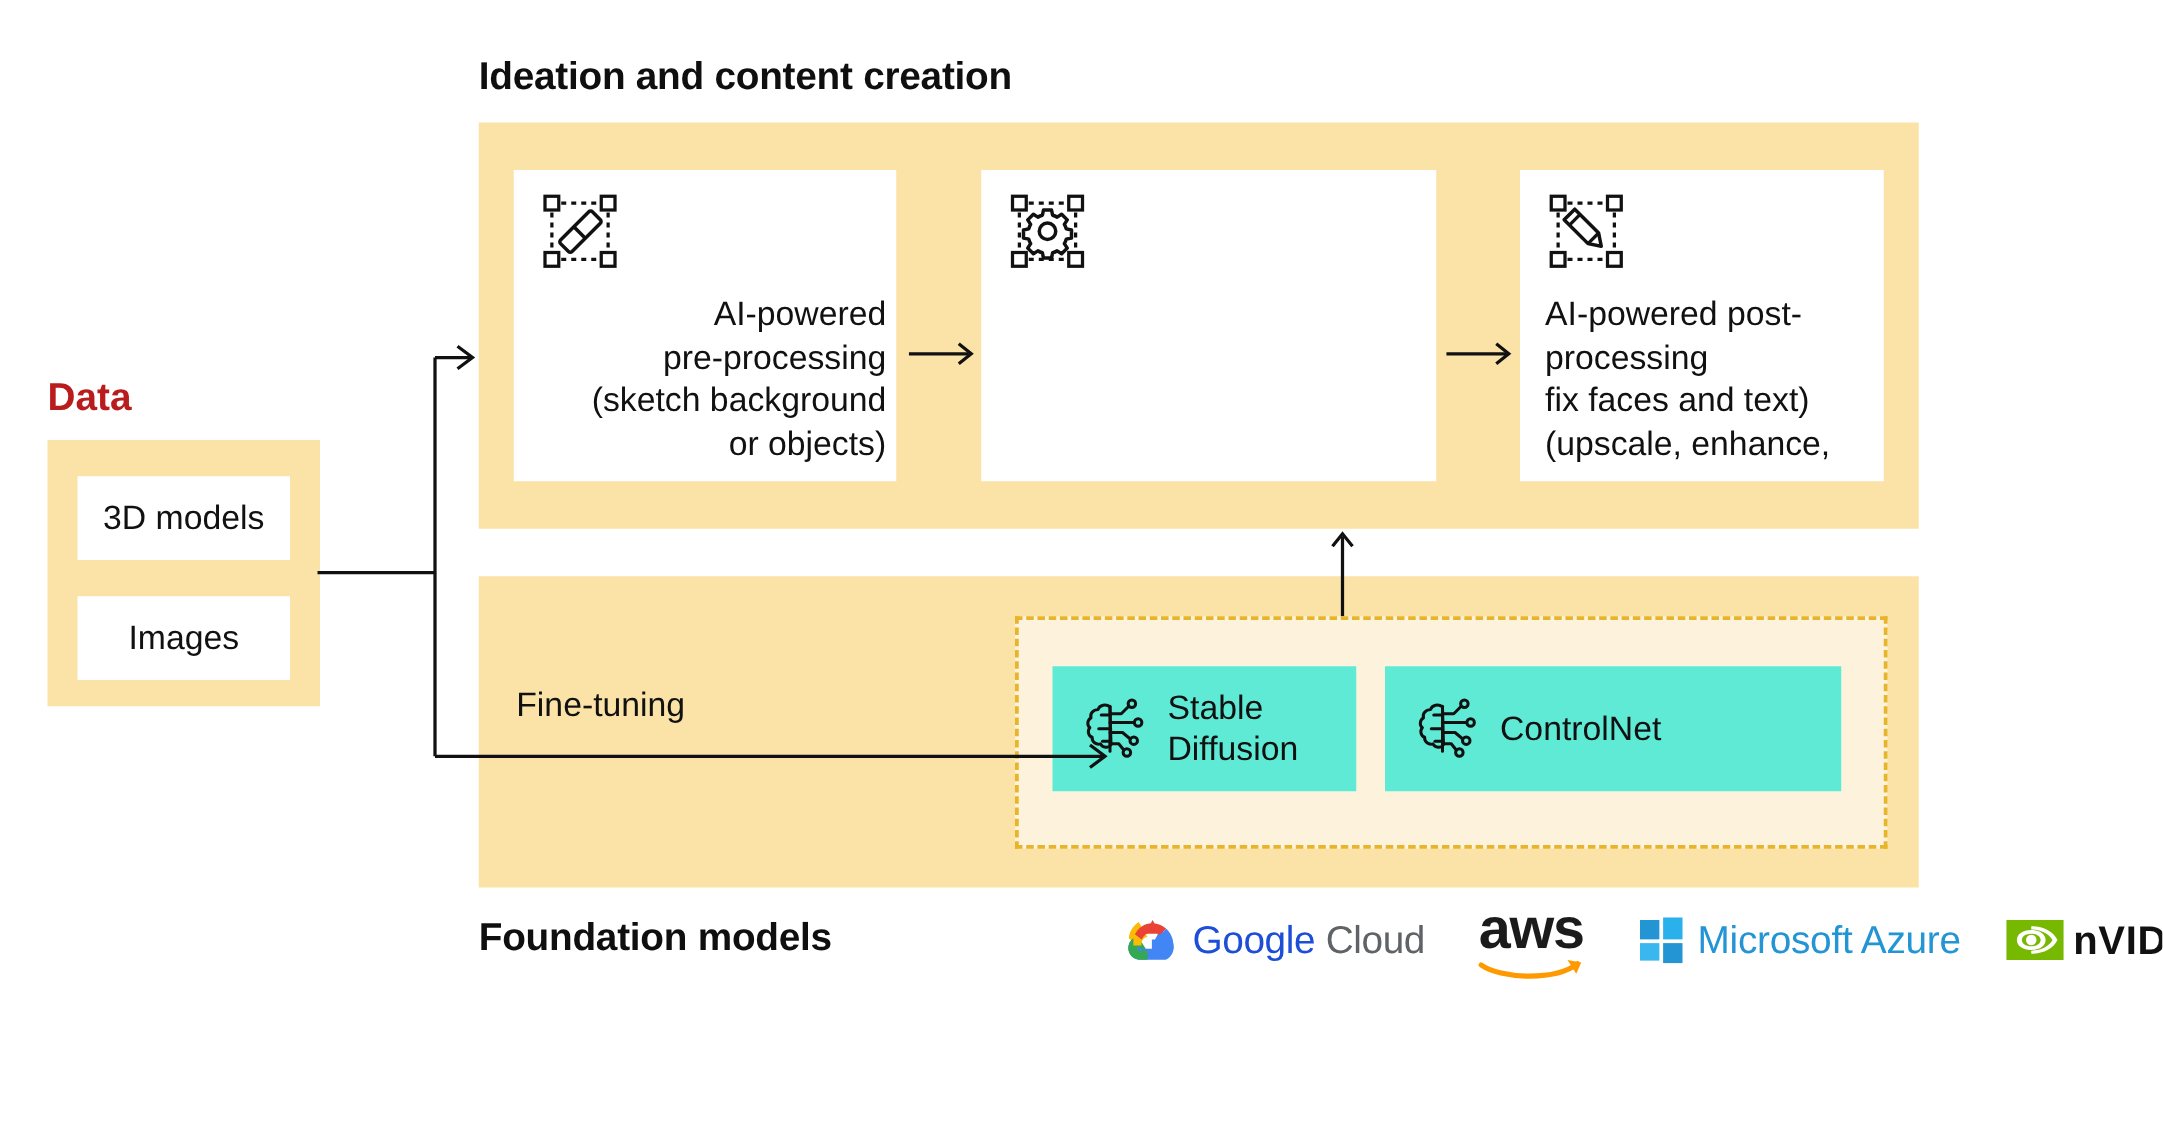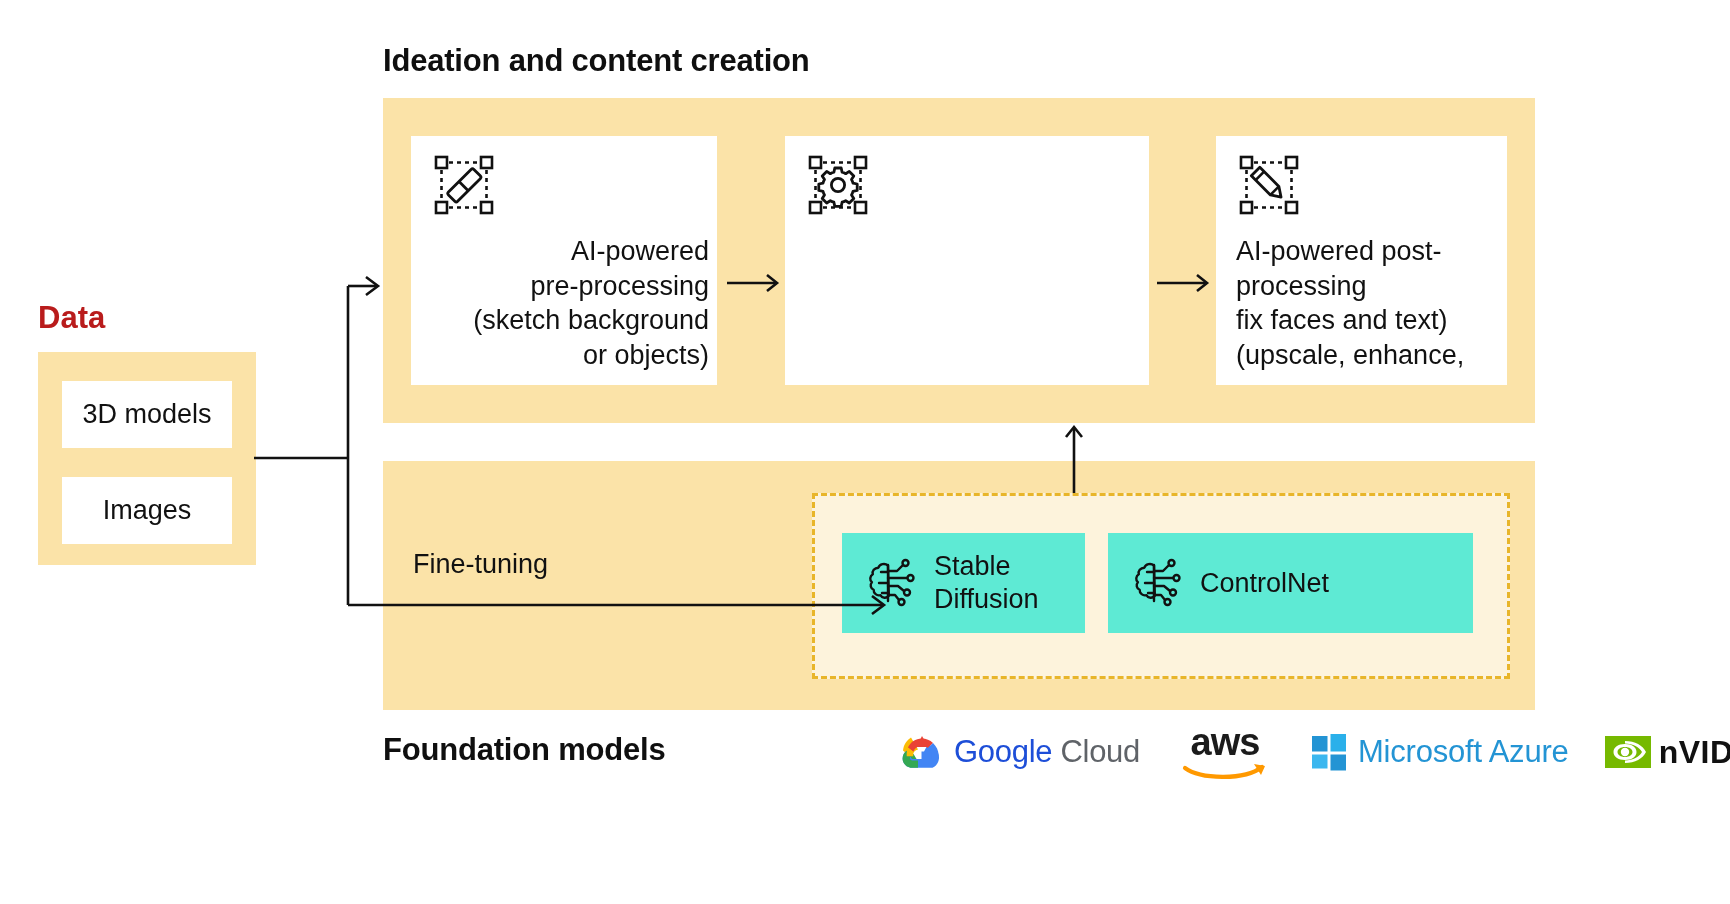--- a/index.html
+++ b/index.html
@@ -351,21 +351,21 @@
           <path d="M7.9,14.6 C7.1,16.3 6.7,18.2 6.7,20.2 L6.7,23.3 L13.2,23.3 L13.2,20.2 C13.2,19.7 13.3,19.2 13.4,18.8 Z" fill="#fbbc05"></path>
         </svg>
       </span>
       <span class="logo-text gcloud-text">
         <b>Google</b>
         <span>Cloud</span>
       </span>
     </div>
 
     <div class="logo" style="margin-right:42px; flex-direction:column; align-items:center;">
-      <div style="font-size:38px; font-weight:bold; color:#1b1b1b; letter-spacing:-1px; line-height:1;">aws</div>
+      <div style="font-size:46px; font-weight:bold; color:#1b1b1b; letter-spacing:-1px; line-height:1;">aws</div>
       <span>
         <svg width="86" height="20" viewBox="0 0 86 20">
           <path d="M3,7 C18,18 62,20 80,6" fill="none" stroke="#ff9900" stroke-width="4.2" stroke-linecap="round"></path>
           <path d="M72,3 L83,5 L79,14 Z" fill="#ff9900"></path>
         </svg>
       </span>
     </div>
 
     <div class="logo" style="margin-right:36px;">
       <span>

